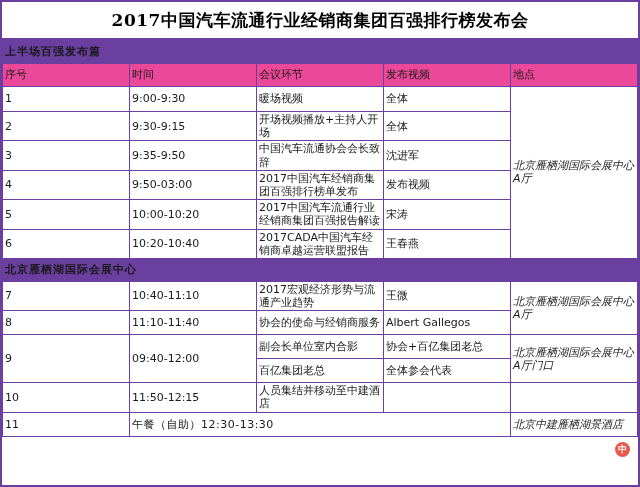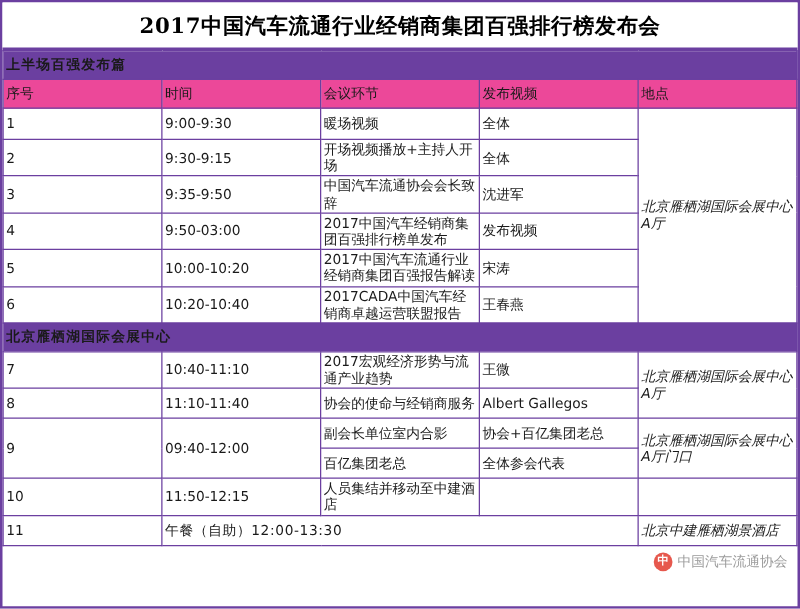--- a/index.html
+++ b/index.html
@@ -205,24 +205,23 @@
       <tr class="row-h2">
         <td>10</td>
         <td>11:50-12:15</td>
         <td>人员集结并移动至中建酒店</td>
         <td></td>
         <td></td>
       </tr>
 
       <tr class="row-h2">
         <td>11</td>
-        <td class="lunch-cell" colspan="3">午餐（自助）12:00-13:30</td>
+        <td class="lunch-cell" colspan="3">午餐（自助）12:30-13:30</td>
         <td class="place-cell">北京中建雁栖湖景酒店</td>
       </tr>
     </tbody>
   </table>
 
   <div class="watermark">
     <div class="wm-badge">中</div>
-    <div class="wm-text">中国汽车流通协会</div>
   </div>
 
 </div>
 
 </body></html>

